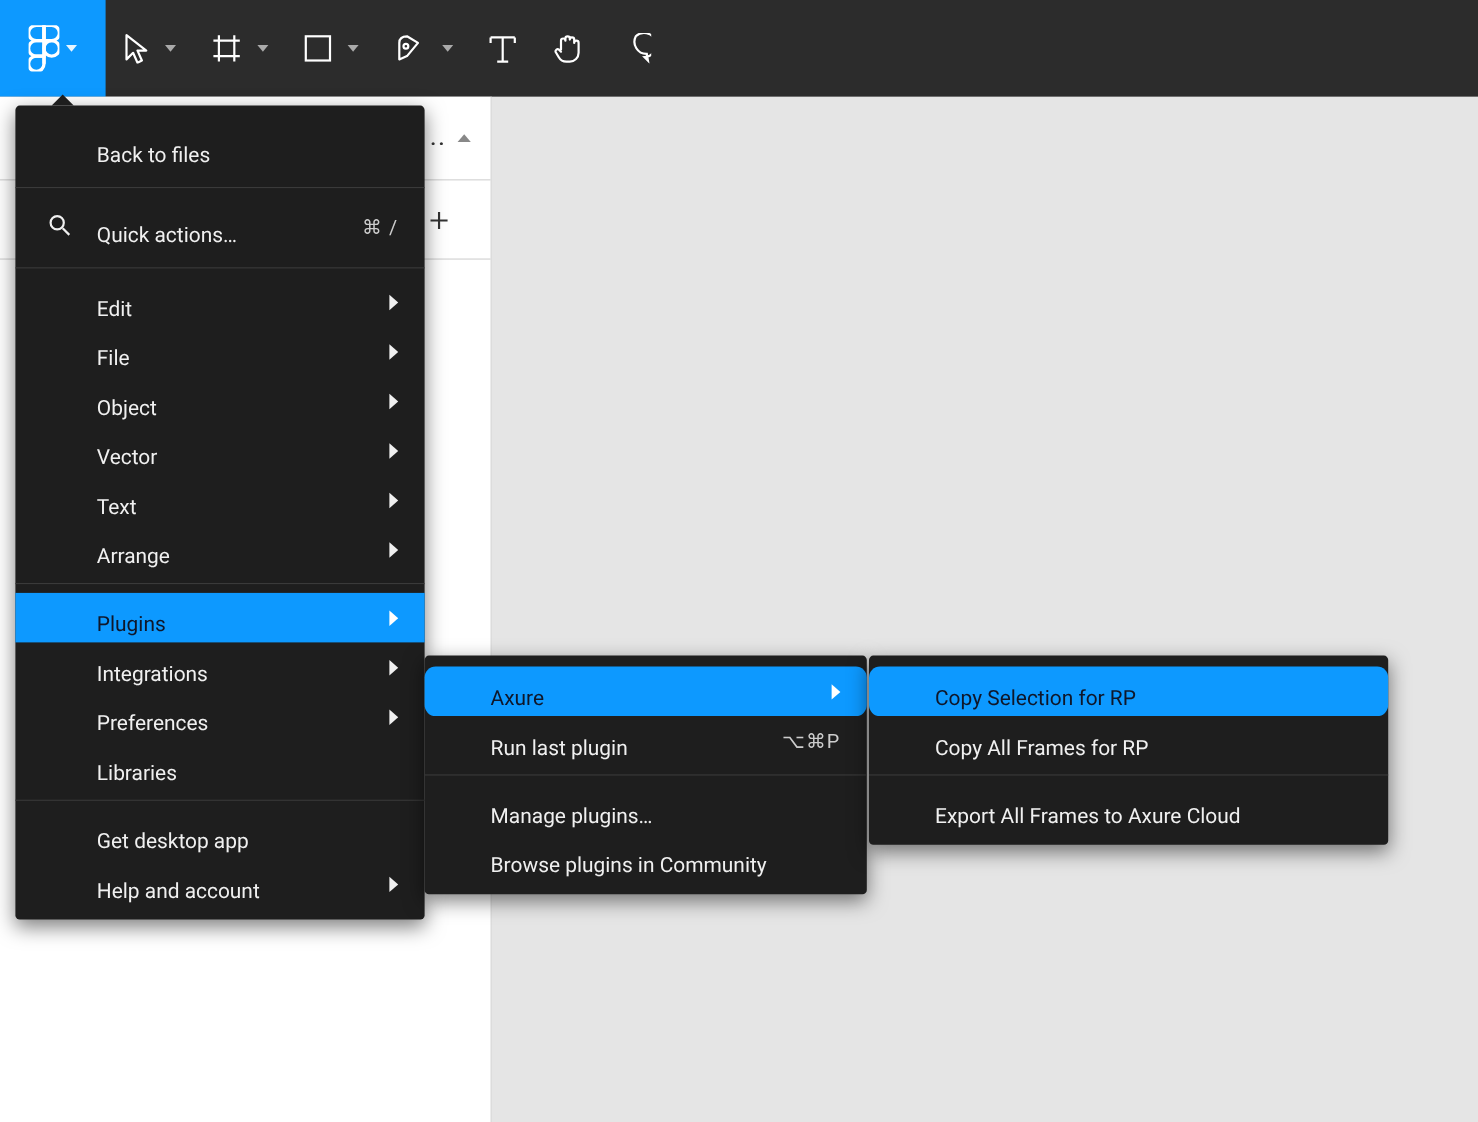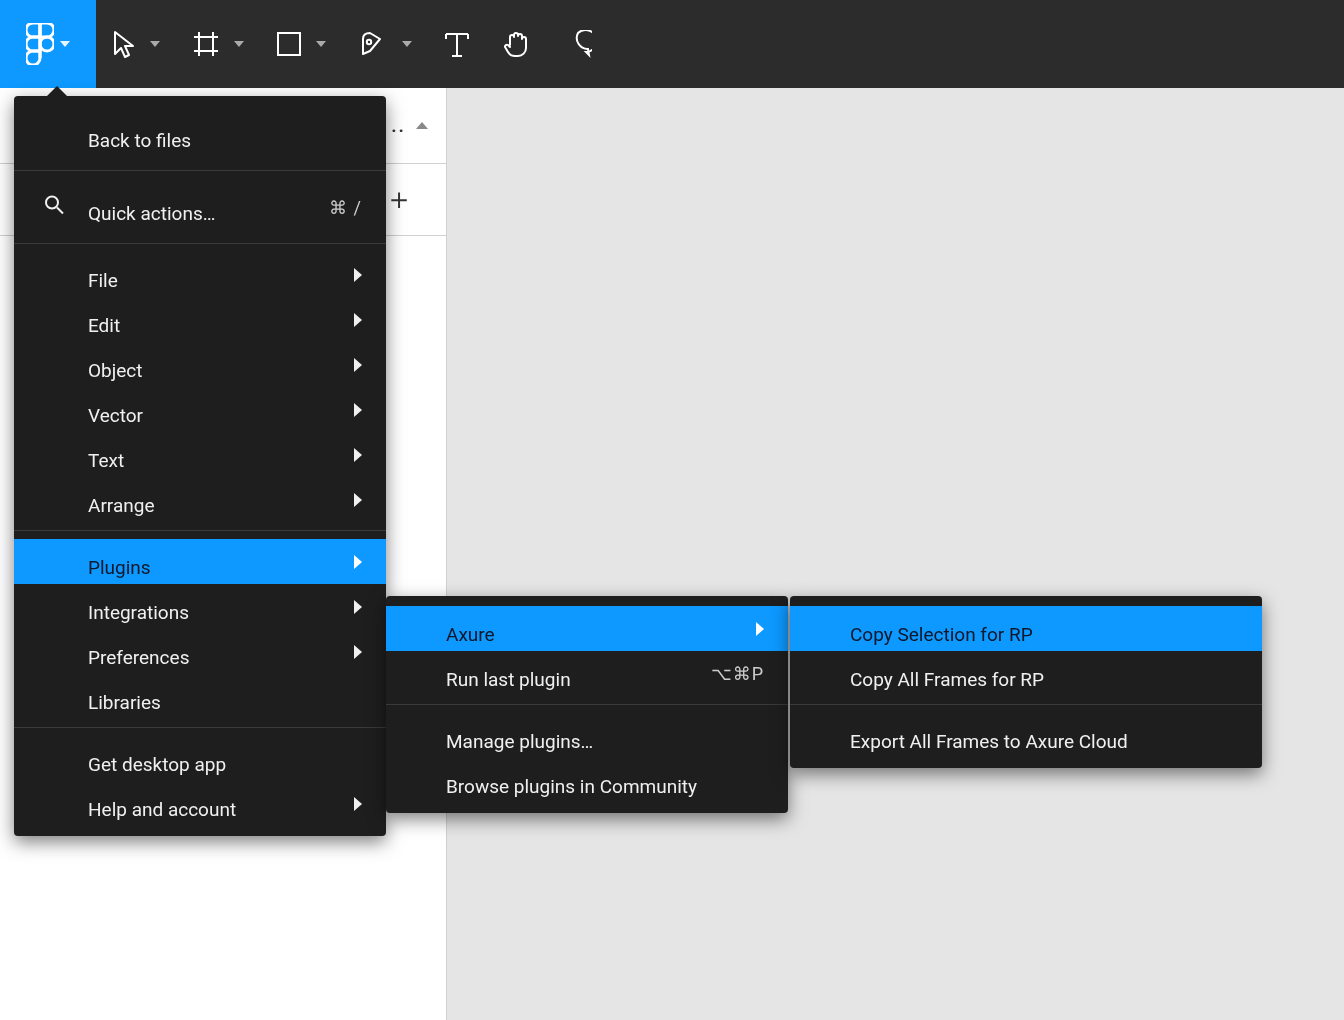--- a/index.html
+++ b/index.html
@@ -131,20 +131,21 @@
     display: flex;
     align-items: center;
     padding: 0 24px 0 74px;
     position: relative;
     color: #f0f0f0;
     cursor: default;
     white-space: nowrap;
   }
   .menu.sub1 .menu-item, .menu.sub2 .menu-item {
     padding-left: 60px;
+    border-radius: 10px;
   }
   .menu-item.tall { height: 56px; }
   .menu-item.highlight { background: #0d99ff; color: #0f172a; }
   .menu-item .label { flex: 1; margin-top: 12px; }
   .menu-item .shortcut { color: #ccc; font-size: 18px; letter-spacing: 1px;}
   .menu-item .arrow {
     width: 0; height: 0;
     border-top: 7px solid transparent;
     border-bottom: 7px solid transparent;
     border-left: 8px solid #f0f0f0;
@@ -286,25 +287,25 @@
           <circle cx="8" cy="8" r="6" fill="none" stroke="#f0f0f0" stroke-width="2"></circle>
           <line x1="13" y1="13" x2="19" y2="19" stroke="#f0f0f0" stroke-width="2"></line>
         </svg>
     </span>
     <span class="label">Quick actions…</span>
     <span class="shortcut">⌘ /</span>
   </div>
   <div class="menu-sep"></div>
 
   <div class="menu-item">
+    <span class="label">Edit</span>
+    <span class="arrow"></span>
+  </div>
+  <div class="menu-item">
     <span class="label">File</span>
-    <span class="arrow"></span>
-  </div>
-  <div class="menu-item">
-    <span class="label">Edit</span>
     <span class="arrow"></span>
   </div>
   <div class="menu-item">
     <span class="label">Object</span>
     <span class="arrow"></span>
   </div>
   <div class="menu-item">
     <span class="label">Vector</span>
     <span class="arrow"></span>
   </div>

